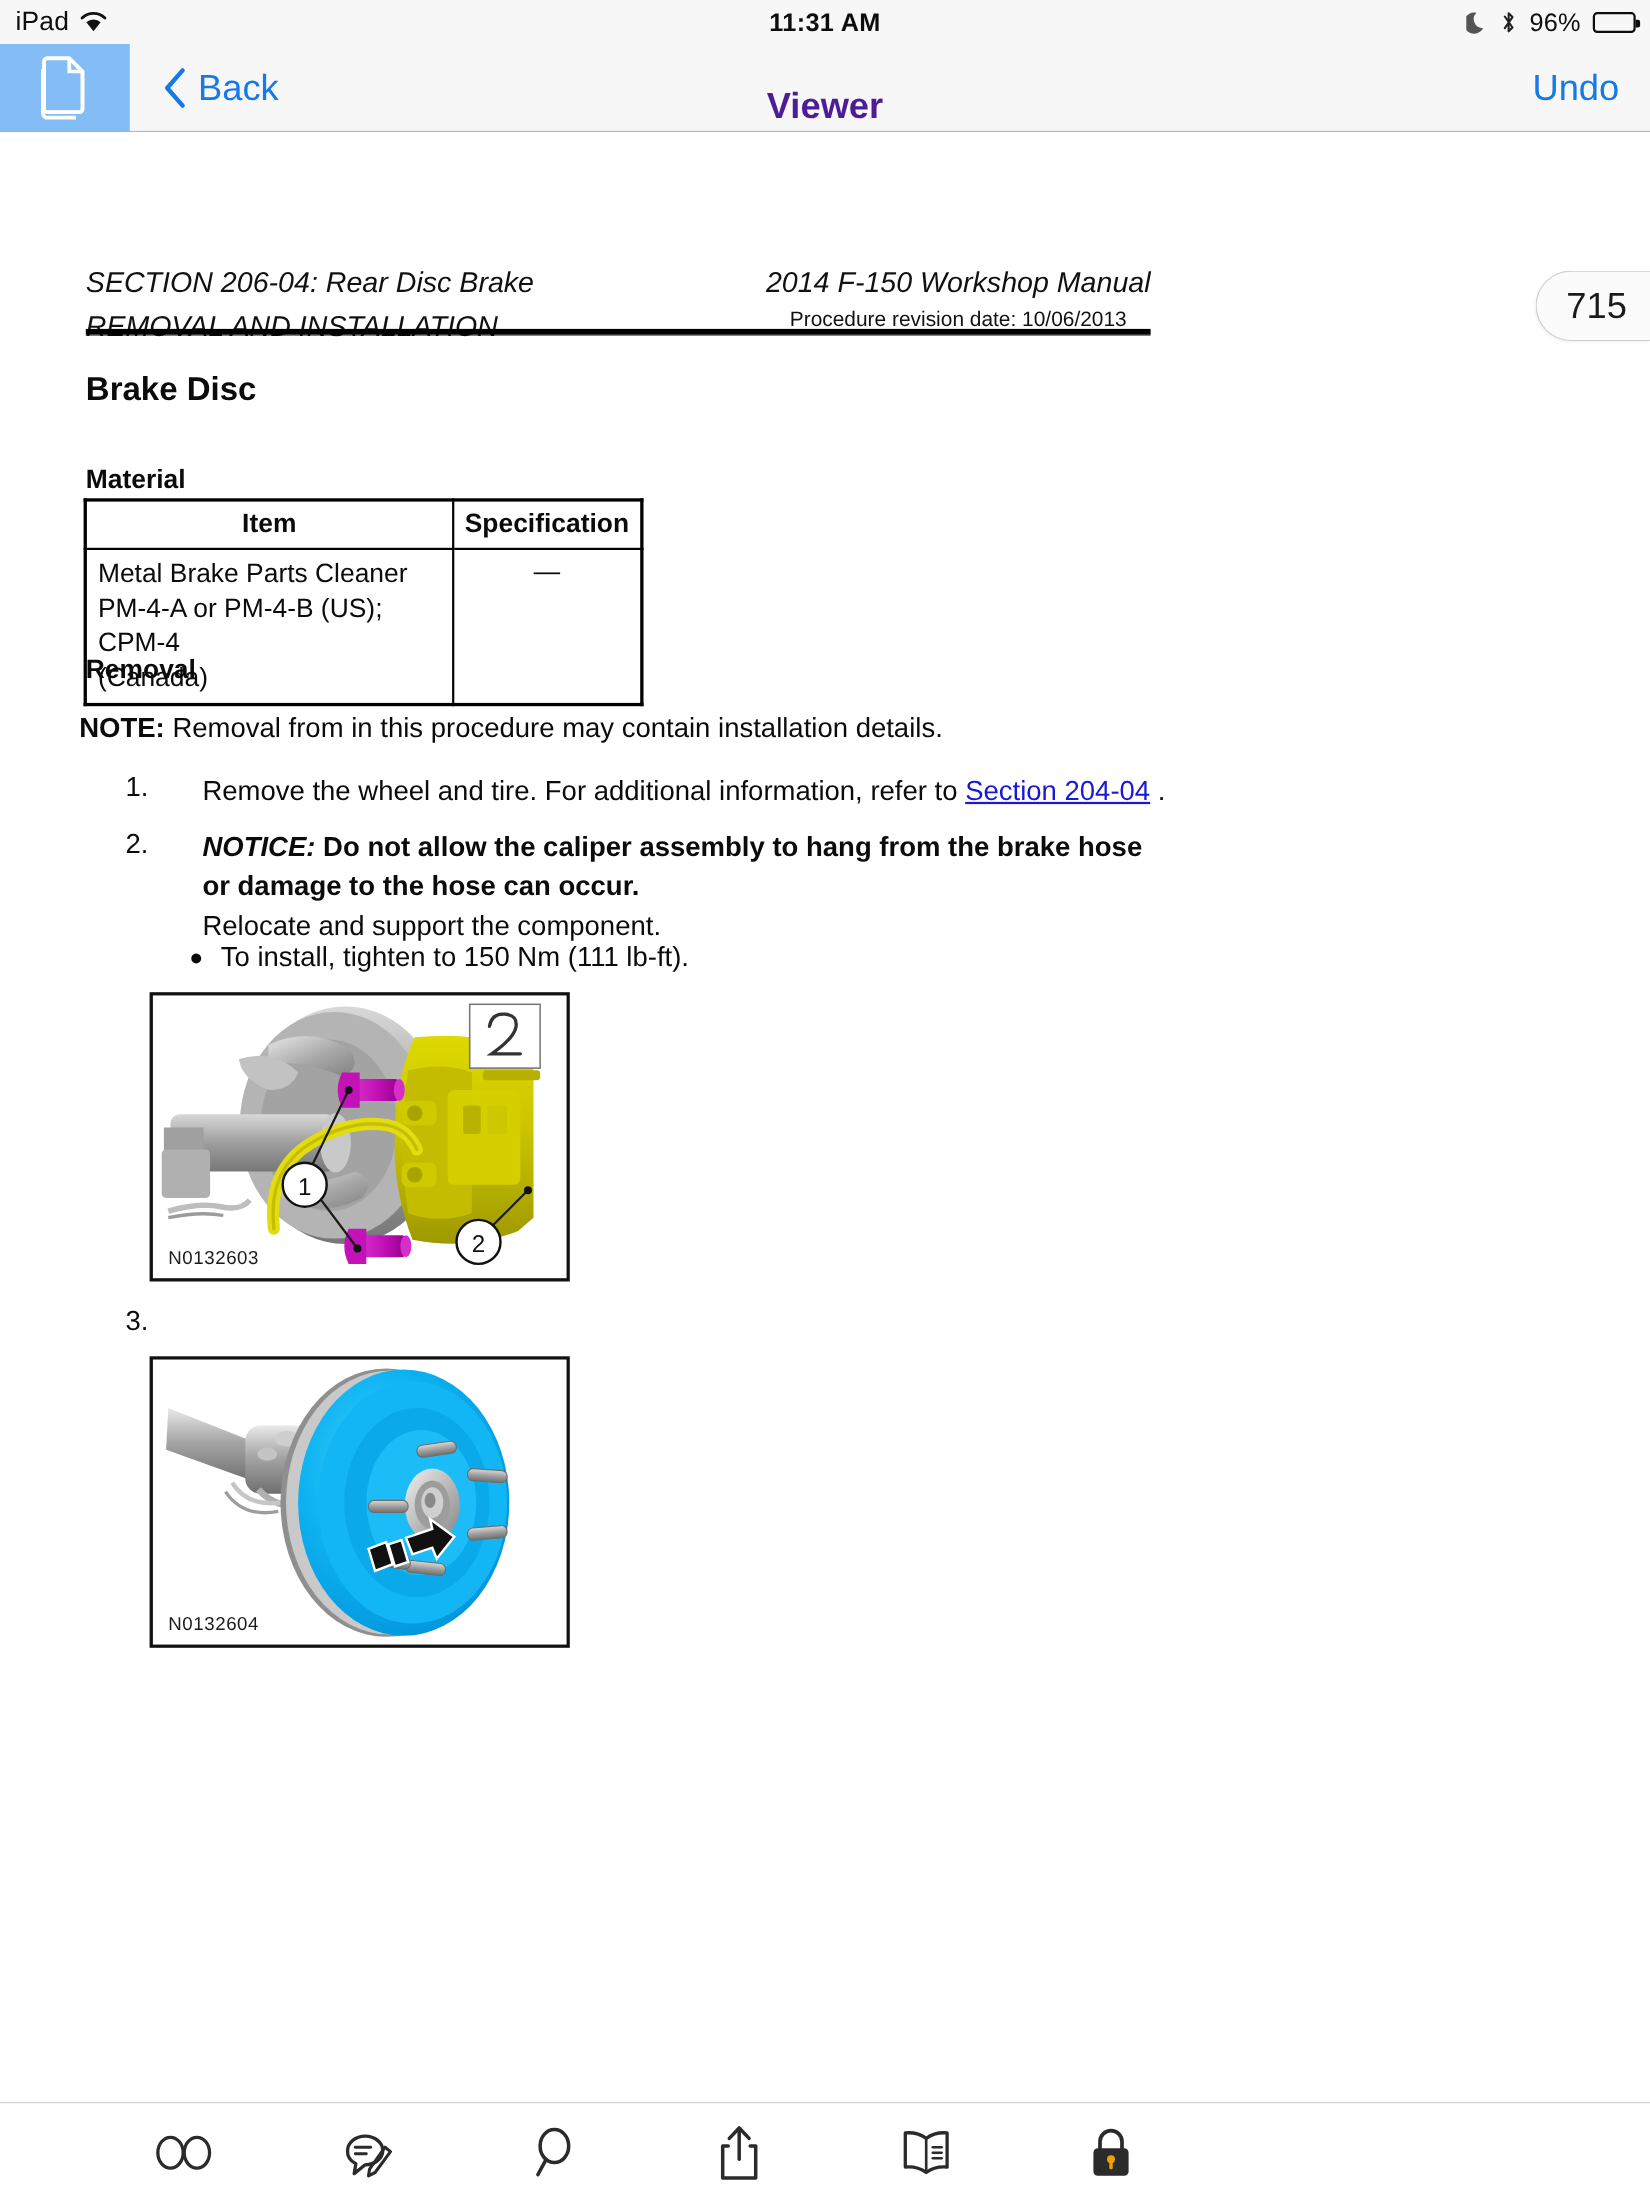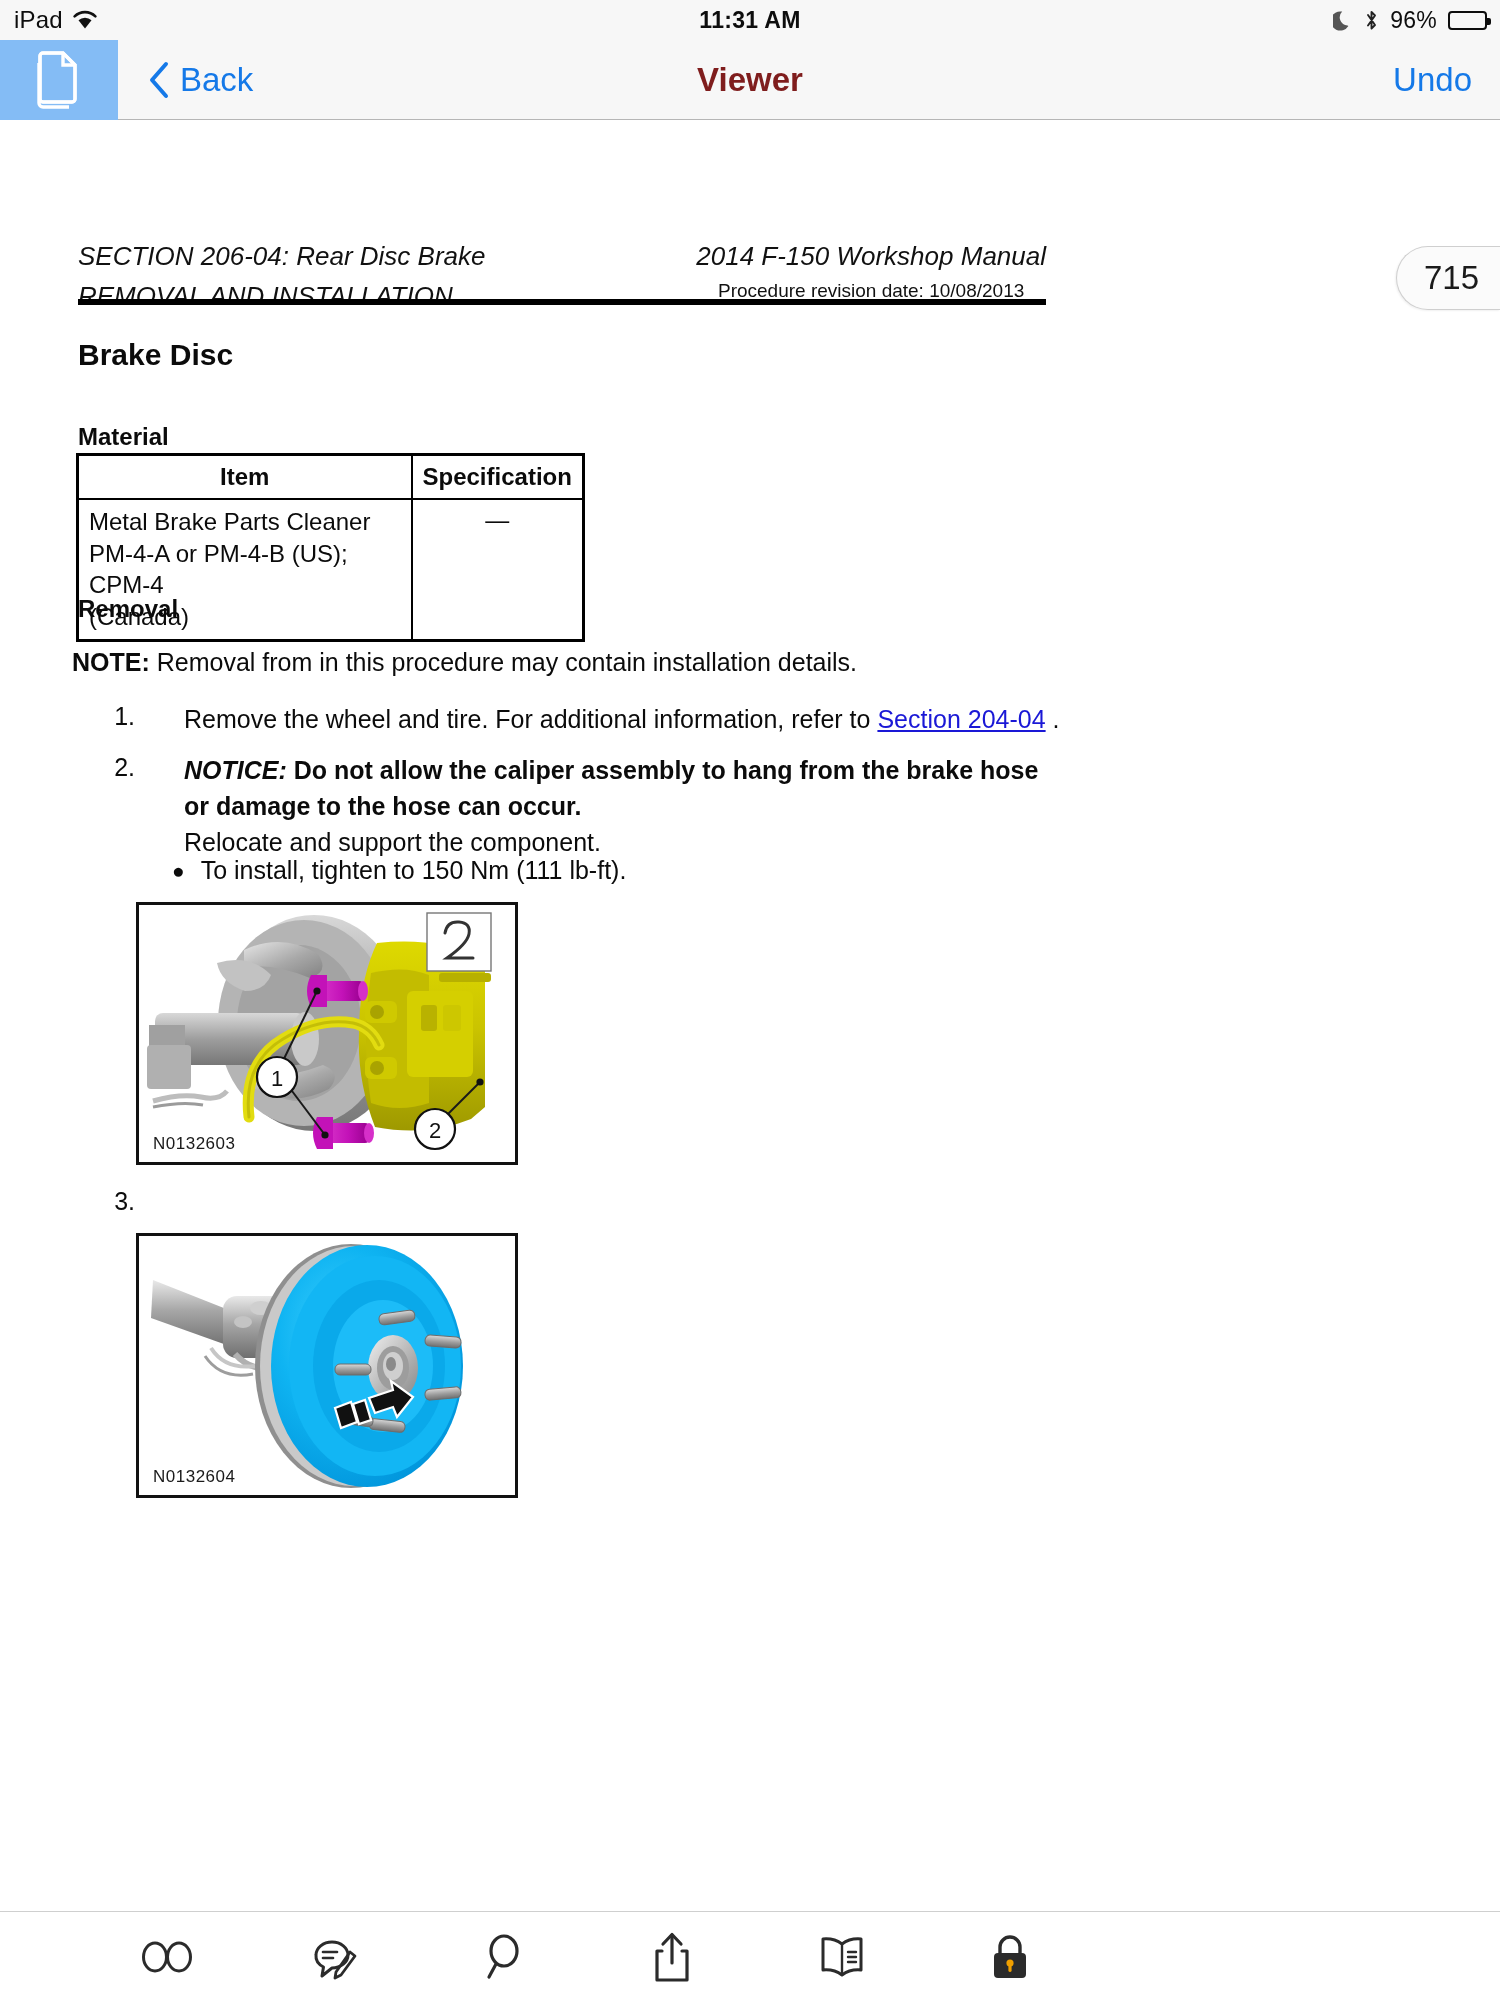--- a/index.html
+++ b/index.html
@@ -45,23 +45,23 @@
     background: #84bcf5;
     display: flex; align-items: center; justify-content: center;
     cursor: pointer;
   }
   .nav-back {
     position: absolute; left: 148px; top: 0; height: 80px;
     display: flex; align-items: center; gap: 10px; cursor: pointer;
   }
   .nav-back-label { font-size: 33px; color: #1579e8; }
   .nav-title {
-    position: absolute; left: 0; top: 0; width: 1500px; height: 80px;
+    position: absolute; left: 0; top: 16px; width: 1500px; height: 80px;
     display: flex; align-items: center; justify-content: center;
-    font-size: 33px; font-weight: bold; color: #7f1d1d;
+    font-size: 33px; font-weight: bold; color: #4c1d95;
   }
   .nav-undo {
     position: absolute; right: 28px; top: 0; height: 80px;
     display: flex; align-items: center;
     font-size: 33px; color: #1579e8; cursor: pointer;
   }
 
   
   .page {
     position: absolute; top: 121px; left: 0; width: 1500px; height: 1790px;
@@ -244,21 +244,21 @@
       <span>715</span>
     </div>
 
     <div class="doc-header">
       <div class="dh-left">
         <div class="dh-line">SECTION 206-04: Rear Disc Brake</div>
         <div class="dh-line">REMOVAL AND INSTALLATION</div>
       </div>
       <div class="dh-right">
         <div class="dh-line">2014 F-150 Workshop Manual</div>
-        <div class="dh-sub">Procedure revision date: 10/08/2013</div>
+        <div class="dh-sub">Procedure revision date: 10/06/2013</div>
       </div>
     </div>
     <div class="hrule"></div>
 
     <div class="h-title">Brake Disc</div>
 
     <div class="h-sub" style="top:302px;">Material</div>
 
     <table class="mat-table">
       <thead>

